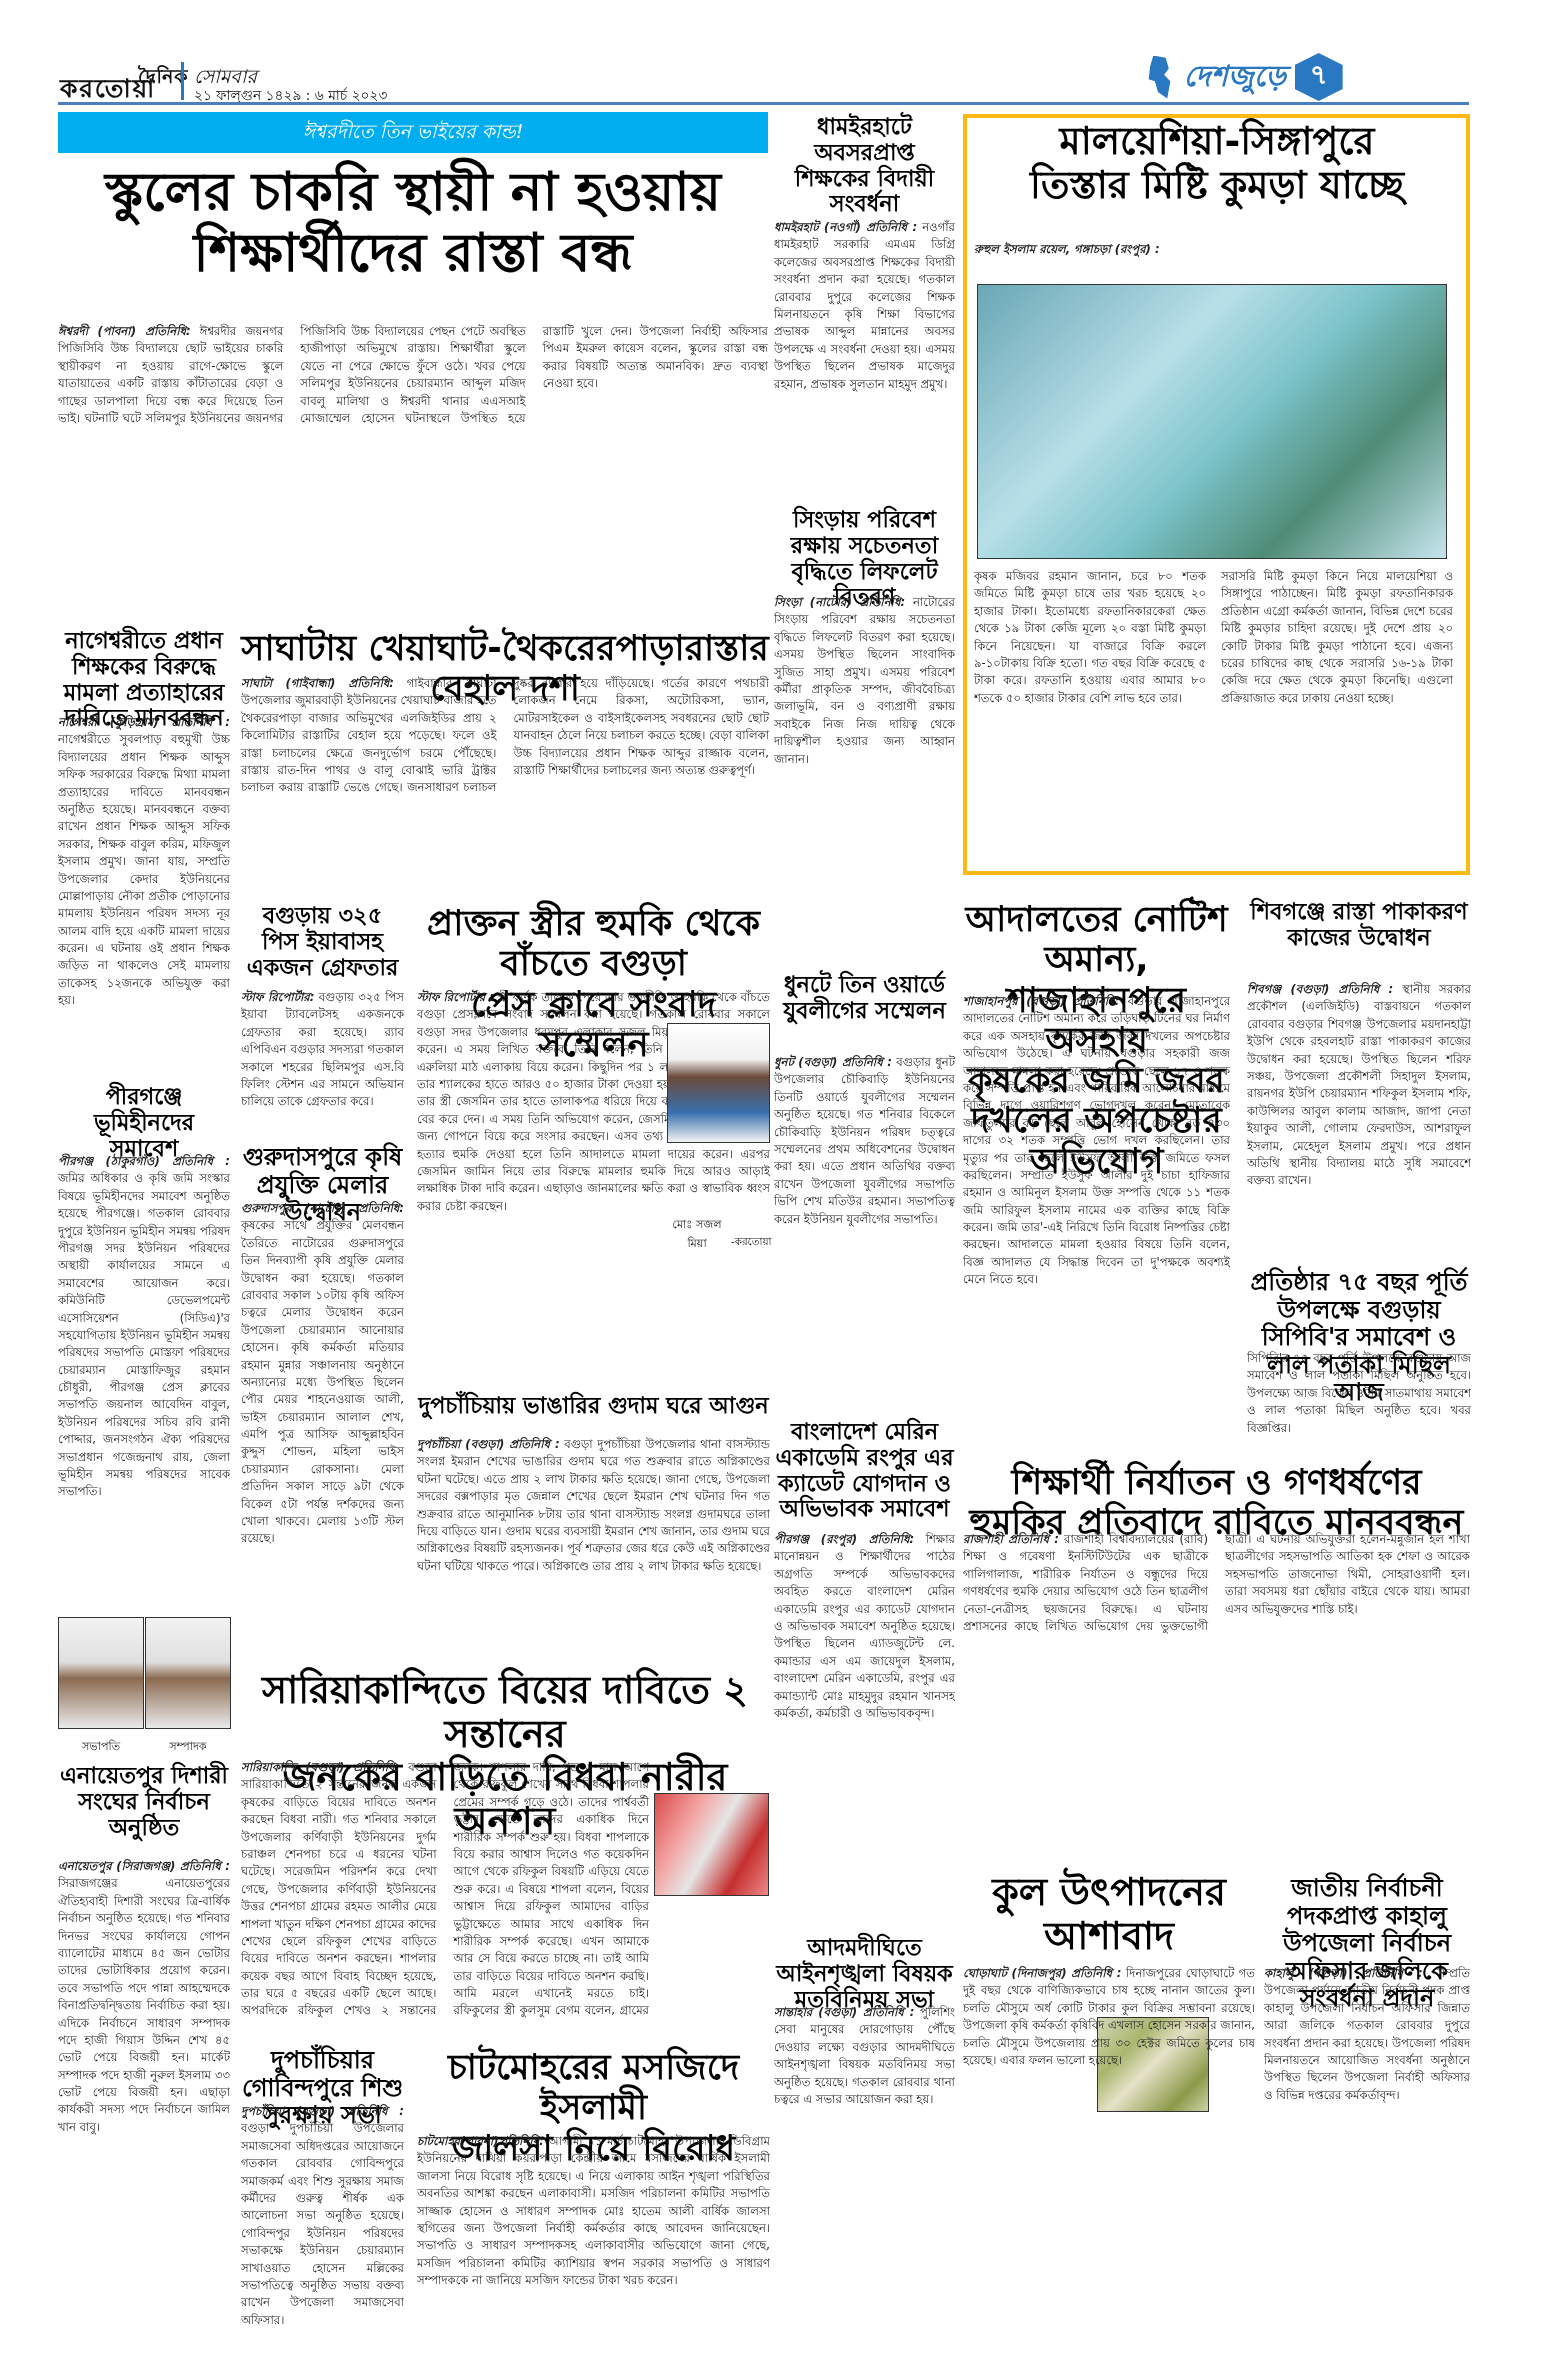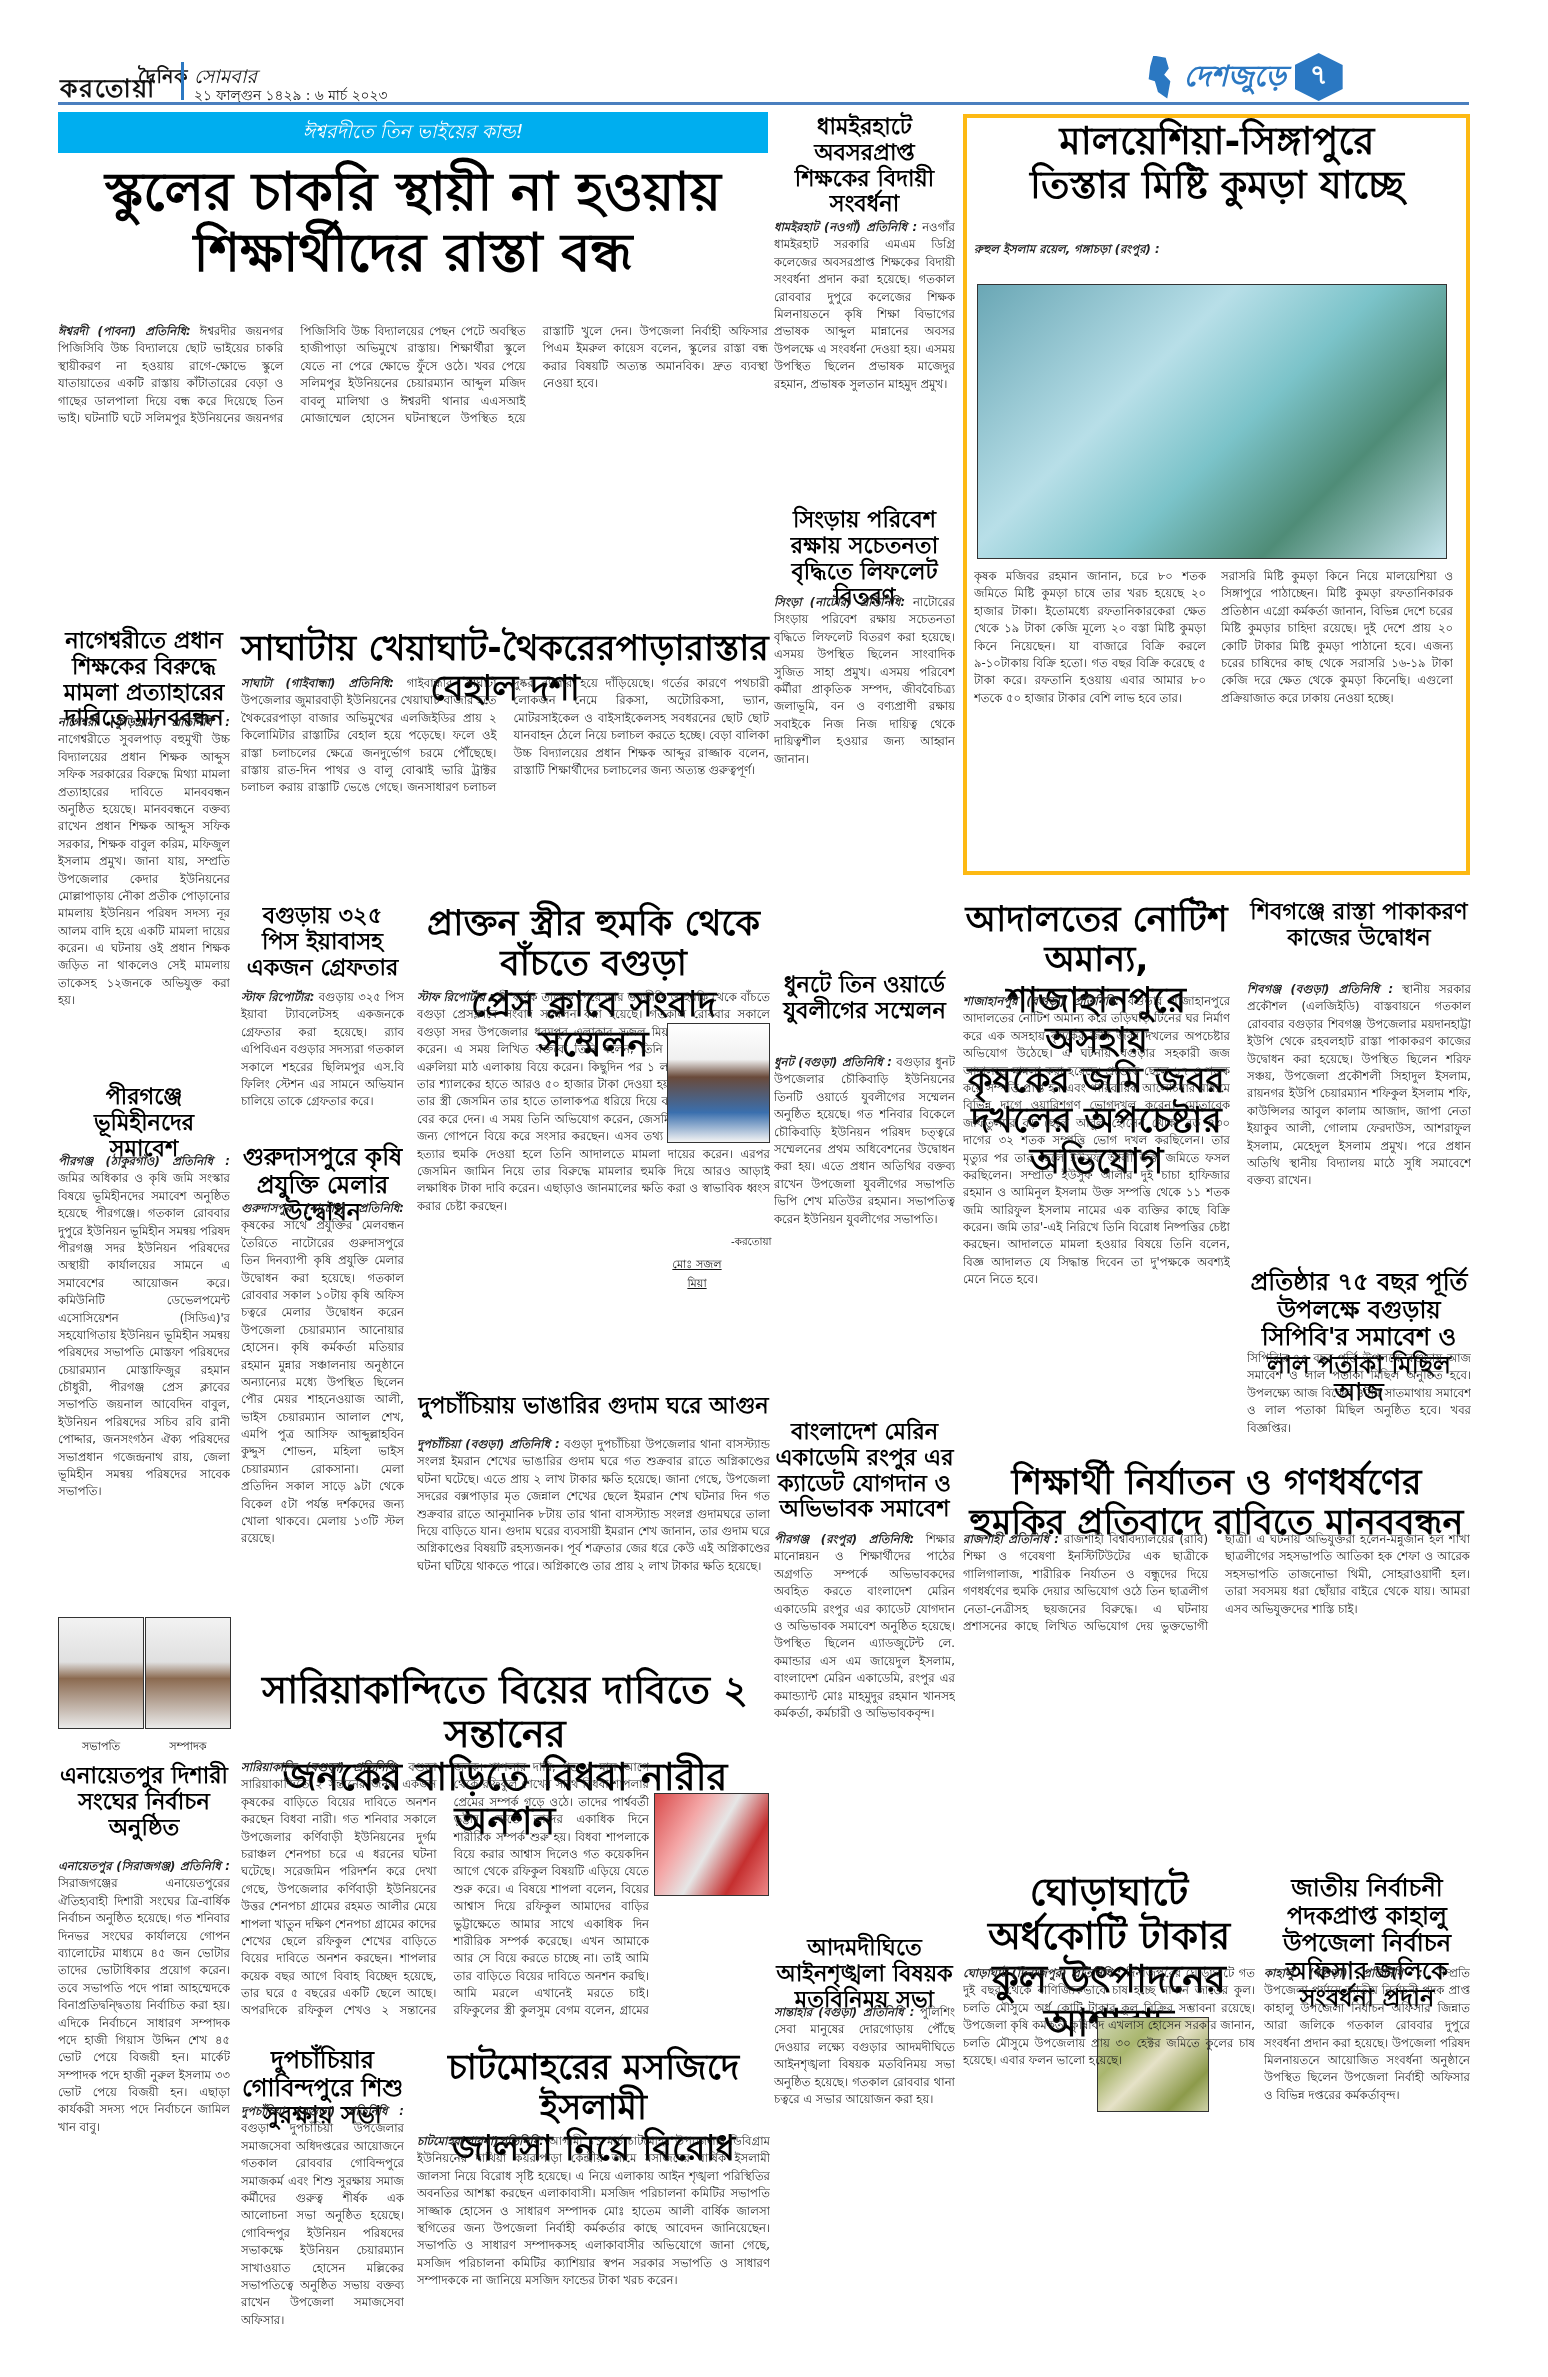--- a/index.html
+++ b/index.html
@@ -105,21 +105,21 @@
 
 <div class="abs headline h-m" style="left:417px;top:903px;width:353px;">
   <div>প্রাক্তন স্ত্রীর হুমকি থেকে বাঁচতে বগুড়া</div>
   <div>প্রেস ক্লাবে সংবাদ সম্মেলন</div>
 </div>
 <div class="abs body" style="left:417px;top:989px;width:353px;height:258px;overflow:hidden;">
   <div class="abs photo man" style="right:0;top:34px;width:103px;height:120px;position:absolute;"></div>
   <span class="dateline">স্টাফ রিপোর্টার :</span>
   <span>স্ত্রী কর্তৃক তালাক পেয়ে তার ভয়ভীতি ও হুমকি থেকে বাঁচতে বগুড়া প্রেসক্লাবে সংবাদ সম্মেলন করা হয়েছে। গতকাল রোববার সকালে বগুড়া সদর উপজেলার ধরমপুর এলাকার সজল মিয়া এই সংবাদ সম্মেলন করেন। এ সময় লিখিত বক্তব্যে তিনি বলেন, তিনি বগুড়া সদর এলাকার এরুলিয়া মাঠ এলাকায় বিয়ে করেন। কিছুদিন পর ১ লাখ টাকা ও পরবর্তীতে তার শ্যালকের হাতে আরও ৫০ হাজার টাকা দেওয়া হয়। পরে মনমালিন্য হলে তার স্ত্রী জেসমিন তার হাতে তালাকপত্র ধরিয়ে দিয়ে বাড়ি থেকে মারধর করে বের করে দেন। এ সময় তিনি অভিযোগ করেন, জেসমিন পাঁচ শতক জায়গার জন্য গোপনে বিয়ে করে সংসার করছেন। এসব তথ্য জানতে পারলে তাকে হত্যার হুমকি দেওয়া হলে তিনি আদালতে মামলা দায়ের করেন। এরপর জেসমিন জামিন নিয়ে তার বিরুদ্ধে মামলার হুমকি দিয়ে আরও আড়াই লক্ষাধিক টাকা দাবি করেন। এছাড়াও জানমালের ক্ষতি করা ও স্বাভাবিক ধ্বংস করার চেষ্টা করছেন।</span>
 </div>
-<div class="abs caption" style="left:671px;top:1256px;width:52px;text-decoration:underline;">মোঃ সজল মিয়া</div>
+<div class="abs caption" style="left:671px;top:1216px;width:52px;">মোঃ সজল মিয়া</div>
 <div class="abs credit" style="left:731px;top:1234px;">-করতোয়া</div>
 
 <div class="abs headline h-s" style="left:58px;top:1084px;width:172px;">পীরগঞ্জে ভূমিহীনদের সমাবেশ</div>
 <div class="abs body" style="left:58px;top:1153px;width:172px;height:482px;overflow:hidden;">
   <span class="dateline">পীরগঞ্জ (ঠাকুরগাঁও) প্রতিনিধি :</span>
   <span>জমির অধিকার ও কৃষি জমি সংস্কার বিষয়ে ভূমিহীনদের সমাবেশ অনুষ্ঠিত হয়েছে পীরগঞ্জে। গতকাল রোববার দুপুরে ইউনিয়ন ভূমিহীন সমন্বয় পরিষদ পীরগঞ্জ সদর ইউনিয়ন পরিষদের অস্থায়ী কার্যালয়ের সামনে এ সমাবেশের আয়োজন করে। কমিউনিটি ডেভেলপমেন্ট এসোসিয়েশন (সিডিএ)'র সহযোগিতায় ইউনিয়ন ভূমিহীন সমন্বয় পরিষদের সভাপতি মোস্তফা পরিষদের চেয়ারম্যান মোস্তাফিজুর রহমান চৌধুরী, পীরগঞ্জ প্রেস ক্লাবের সভাপতি জয়নাল আবেদিন বাবুল, ইউনিয়ন পরিষদের সচিব রবি রানী পোদ্দার, জনসংগঠন ঐক্য পরিষদের সভাপ্রধান গজেন্দ্রনাথ রায়, জেলা ভূমিহীন সমন্বয় পরিষদের সাবেক সভাপতি।</span>
 </div>
 
 <div class="abs headline h-xs" style="left:241px;top:1144px;width:163px;">গুরুদাসপুরে কৃষি প্রযুক্তি মেলার উদ্বোধন</div>
 <div class="abs body" style="left:241px;top:1200px;width:163px;height:456px;overflow:hidden;">
@@ -204,21 +204,20 @@
   <span>রাজশাহী বিশ্ববিদ্যালয়ের (রাবি) শিক্ষা ও গবেষণা ইনস্টিটিউটের এক ছাত্রীকে গালিগালাজ, শারীরিক নির্যাতন ও বন্ধুদের দিয়ে গণধর্ষণের হুমকি দেয়ার অভিযোগ ওঠে তিন ছাত্রলীগ নেতা-নেত্রীসহ ছয়জনের বিরুদ্ধে। এ ঘটনায় প্রশাসনের কাছে লিখিত অভিযোগ দেয় ভুক্তভোগী ছাত্রী। এ ঘটনায় অভিযুক্তরা হলেন-মন্নুজান হল শাখা ছাত্রলীগের সহসভাপতি আতিকা হক শেফা ও আরেক সহসভাপতি তাজনোভা থিমী, সোহরাওয়ার্দী হল। তারা সবসময় ধরা ছোঁয়ার বাইরে থেকে যায়। আমরা এসব অভিযুক্তদের শাস্তি চাই।</span>
 </div>
 
 <div class="abs headline h-s" style="left:774px;top:1935px;width:181px;">আদমদীঘিতে আইনশৃঙ্খলা বিষয়ক মতবিনিময় সভা</div>
 <div class="abs body" style="left:774px;top:2004px;width:181px;height:344px;overflow:hidden;">
   <span class="dateline">সান্তাহার (বগুড়া) প্রতিনিধি :</span>
   <span>পুলিশিং সেবা মানুষের দোরগোড়ায় পৌঁছে দেওয়ার লক্ষ্যে বগুড়ার আদমদীঘিতে আইনশৃঙ্খলা বিষয়ক মতবিনিময় সভা অনুষ্ঠিত হয়েছে। গতকাল রোববার থানা চত্বরে এ সভার আয়োজন করা হয়।</span>
 </div>
 
 <div class="abs headline h-l" style="left:963px;top:1871px;width:292px;">
-  <div>ঘোড়াঘাটে অর্ধকোটি টাকার</div>
   <div>কুল উৎপাদনের আশাবাদ</div>
 </div>
 <div class="abs photo plum" style="left:1097px;top:2017px;width:112px;height:95px;"></div>
 <div class="abs body" style="left:963px;top:1965px;width:292px;height:387px;overflow:hidden;">
   <span class="dateline">ঘোড়াঘাট (দিনাজপুর) প্রতিনিধি :</span>
   <span>দিনাজপুরের ঘোড়াঘাটে গত দুই বছর থেকে বাণিজ্যিকভাবে চাষ হচ্ছে নানান জাতের কুল। চলতি মৌসুমে অর্ধ কোটি টাকার কুল বিক্রির সম্ভাবনা রয়েছে। উপজেলা কৃষি কর্মকর্তা কৃষিবিদ এখলাস হোসেন সরকার জানান, চলতি মৌসুমে উপজেলায় প্রায় ৩০ হেক্টর জমিতে কুলের চাষ হয়েছে। এবার ফলন ভালো হয়েছে।</span>
 </div>
 
 <div class="abs headline h-xs" style="left:1264px;top:1875px;width:206px;">জাতীয় নির্বাচনী পদকপ্রাপ্ত কাহালু উপজেলা নির্বাচন অফিসার জলিকে সংবর্ধনা প্রদান</div>
 <div class="abs body" style="left:1264px;top:1965px;width:206px;height:387px;overflow:hidden;">

